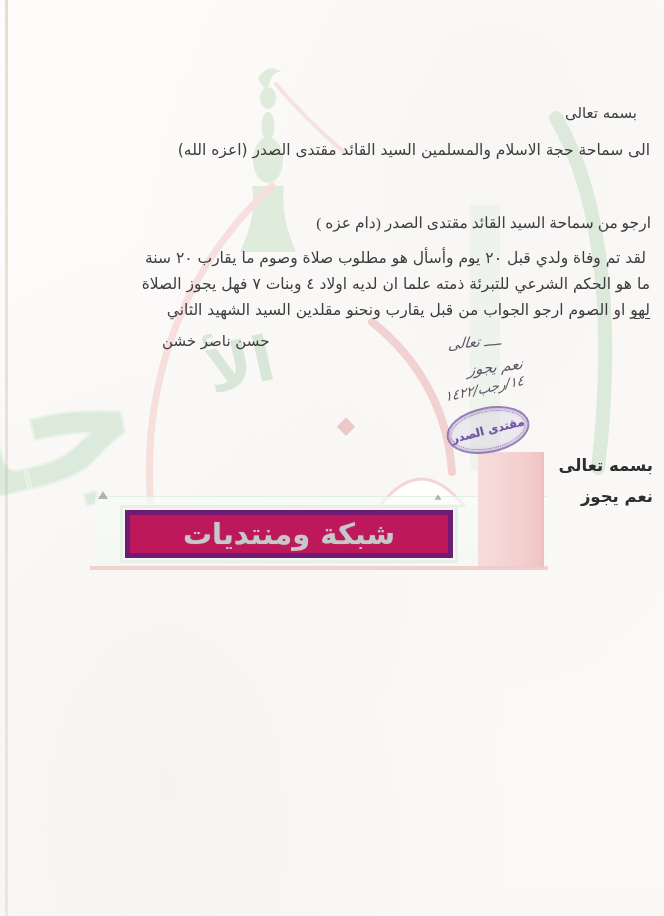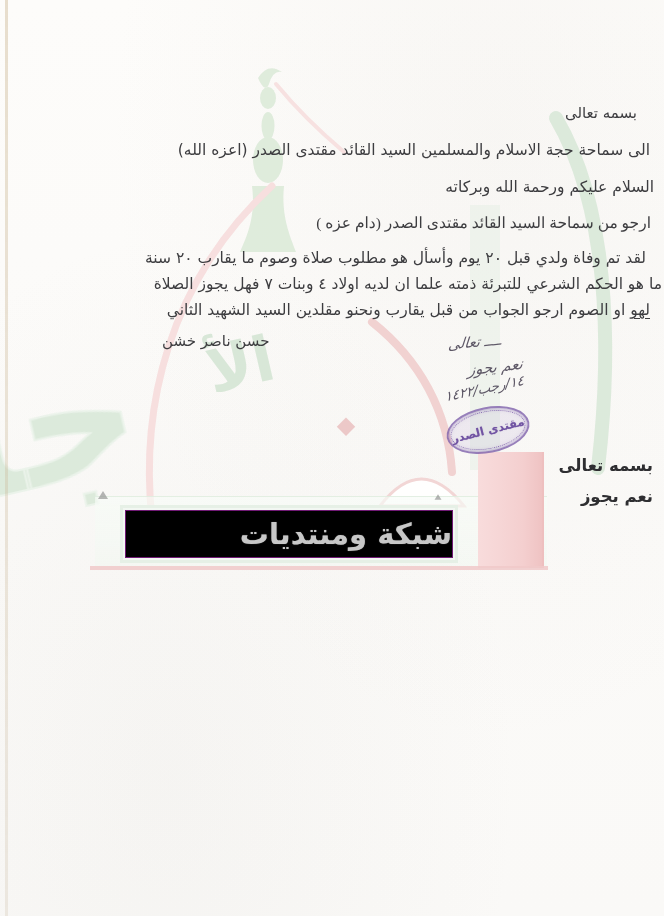--- a/index.html
+++ b/index.html
@@ -54,22 +54,22 @@
   .answer-basmala{top:456px;}
   .answer-ruling{top:487px;}
   
   .band{position:absolute;left:95px;top:496px;width:452px;height:72px;z-index:1;
     background:linear-gradient(180deg, rgba(247,252,247,0.65), rgba(240,247,240,0.5));
     border-top:1px solid rgba(222,236,222,0.8);}
   .band-bottom-line{position:absolute;left:90px;top:566px;width:458px;height:4px;
     background:rgba(240,201,201,0.85);z-index:1;}
   .banner-box{position:absolute;left:120px;top:505px;width:338px;height:58px;z-index:1;
     background:#f2f7f2;padding:0;box-sizing:border-box;border:3px solid #e6f0e6;}
-  .banner-box-inner{position:absolute;inset:2px;border:1px solid #701a75;background:#000000;
-    display:flex;align-items:center;justify-content:flex-end;}
+  .banner-box-inner{position:absolute;inset:2px;border:5px solid #701a75;background:#be185d;
+    display:flex;align-items:center;justify-content:center;}
   .banner-text{direction:rtl;color:#c7c7c7;font-weight:bold;font-size:29px;letter-spacing:3px;white-space:nowrap;
     text-shadow:0 0 1px rgba(200,200,200,0.5);}
   .pink-bar{position:absolute;left:478px;top:452px;width:64px;height:116px;z-index:1;
     background:linear-gradient(90deg,#f8dcdc,#f4cfcf 70%,#efc3c3);
     border-right:2px solid #eebfbf;}
   .tri{position:absolute;z-index:1;width:0;height:0;border-left:5px solid transparent;border-right:5px solid transparent;border-bottom:8px solid rgba(150,150,150,0.7);}
   .tri-left{left:98px;top:491px;}
   .tri-right{left:433px;top:493px;border-bottom-color:rgba(120,120,120,0.55);transform:scale(0.7);}
 </style>
 </head>
@@ -110,24 +110,23 @@
   <div class="tri tri-left"></div>
   <div class="tri tri-right"></div>
   <div class="banner-box">
     <div class="banner-box-inner">
       <span class="banner-text">شبكة ومنتديات</span>
     </div>
   </div>
 
   <div class="t" style="right:27px;top:104px;font-size:15px;">بسمه تعالى</div>
   <div class="t" style="right:14px;top:141px;margin-left:16px;">الى سماحة حجة الاسلام والمسلمين السيد القائد مقتدى الصدر (اعزه الله)</div>
-  <div class="t" style="right:10px;top:178px;">السلام عليكم ورحمة الله وبركاته</div>
   <div class="t" style="right:13px;top:214px;font-family:Liberation Serif, serif;">ارجو من سماحة السيد القائد مقتدى الصدر (دام عزه )</div>
   <div class="t" style="right:18px;top:249px;">لقد تم وفاة ولدي قبل ٢٠ يوم وأسأل هو مطلوب صلاة وصوم ما يقارب ٢٠ سنة</div>
-  <div class="t" style="right:2px;top:275px;">ما هو الحكم الشرعي للتبرئة ذمته علما ان لديه اولاد ٤ وبنات ٧ فهل يجوز الصلاة</div>
+  <div class="t" style="right:14px;top:275px;">ما هو الحكم الشرعي للتبرئة ذمته علما ان لديه اولاد ٤ وبنات ٧ فهل يجوز الصلاة</div>
   <div class="t" style="right:14px;top:301px;"><span class="u">لهو</span><span> او الصوم ارجو الجواب من قبل يقارب ونحنو مقلدين السيد الشهيد الثاني</span></div>
   <div class="sender">حسن ناصر خشن</div>
 
   <div class="hw hw1">ــــ تعالى</div>
   <div class="hw hw2">نعم يجوز</div>
   <div class="hw hw3">١٤/رجب/١٤٢٢</div>
 
   <div class="stamp">
     <div class="stamp-ring-outer"></div>
     <div class="stamp-ring-inner"></div>

